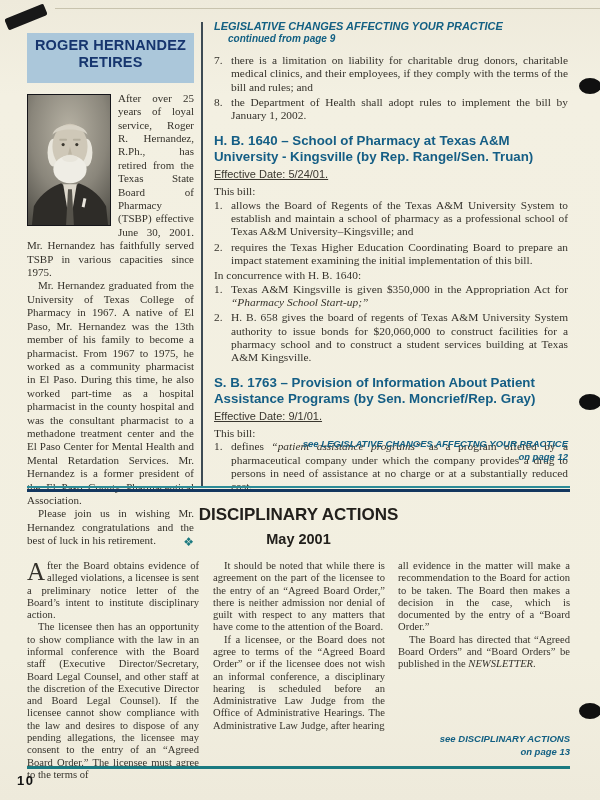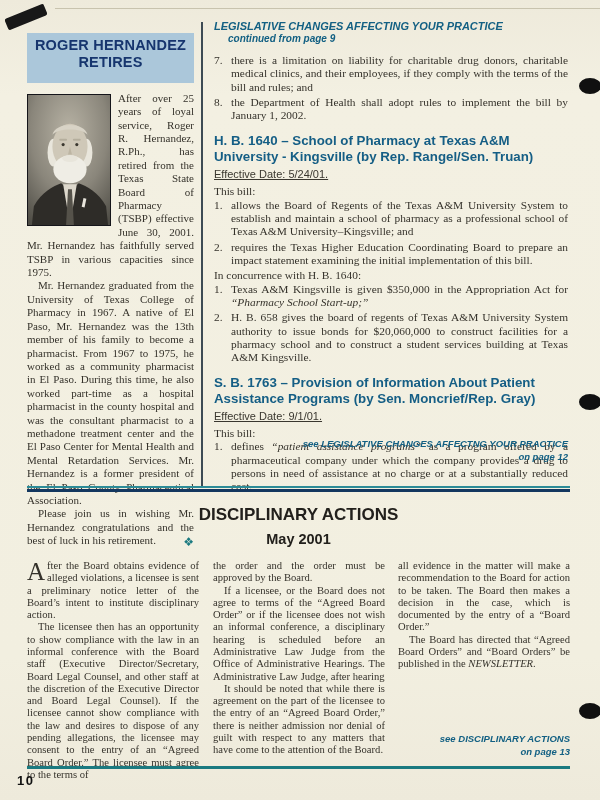--- a/index.html
+++ b/index.html
@@ -167,23 +167,22 @@
 
   <div class="disc-title">DISCIPLINARY ACTIONS</div>
   <div class="disc-sub">May 2001</div>
 
   <div class="dcol dcol1">
     <p><span class="dropcap">A</span><span>fter the Board obtains evidence of alleged violations, a licensee is sent a preliminary notice letter of the Board’s intent to institute disciplinary action.</span></p>
     <p class="pind">The licensee then has an opportunity to show compliance with the law in an informal conference with the Board staff (Executive Director/Secretary, Board Legal Counsel, and other staff at the discretion of the Executive Director and Board Legal Counsel). If the licensee cannot show compliance with the law and desires to dispose of any pending allegations, the licensee may consent to the entry of an “Agreed Board Order.” The licensee must agree to the terms of</p>
   </div>
 
   <div class="dcol dcol2">
-    <p>the order and the order must be approved by the Board.</p>
+    <p class="pind">It should be noted that while there is agreement on the part of the licensee to the entry of an “Agreed Board Order,” there is neither admission nor denial of guilt with respect to any matters that have come to the attention of the Board.</p>
     <p class="pind">If a licensee, or the Board does not agree to terms of the “Agreed Board Order” or if the licensee does not wish an informal conference, a disciplinary hearing is scheduled before an Administrative Law Judge from the Office of Administrative Hearings. The Administrative Law Judge, after hearing</p>
-    <p class="pind">It should be noted that while there is agreement on the part of the licensee to the entry of an “Agreed Board Order,” there is neither admission nor denial of guilt with respect to any matters that have come to the attention of the Board.</p>
   </div>
 
   <div class="dcol dcol3">
     <p>all evidence in the matter will make a recommendation to the Board for action to be taken. The Board then makes a decision in the case, which is documented by the entry of a “Board Order.”</p>
     <p class="pind"><span>The Board has directed that “Agreed Board Orders” and “Board Orders” be published in the </span><span class="ital">NEWSLETTER</span><span>.</span></p>
   </div>
 
   <div class="dsee">
     <div>see DISCIPLINARY ACTIONS</div>
     <div>on page 13</div>

